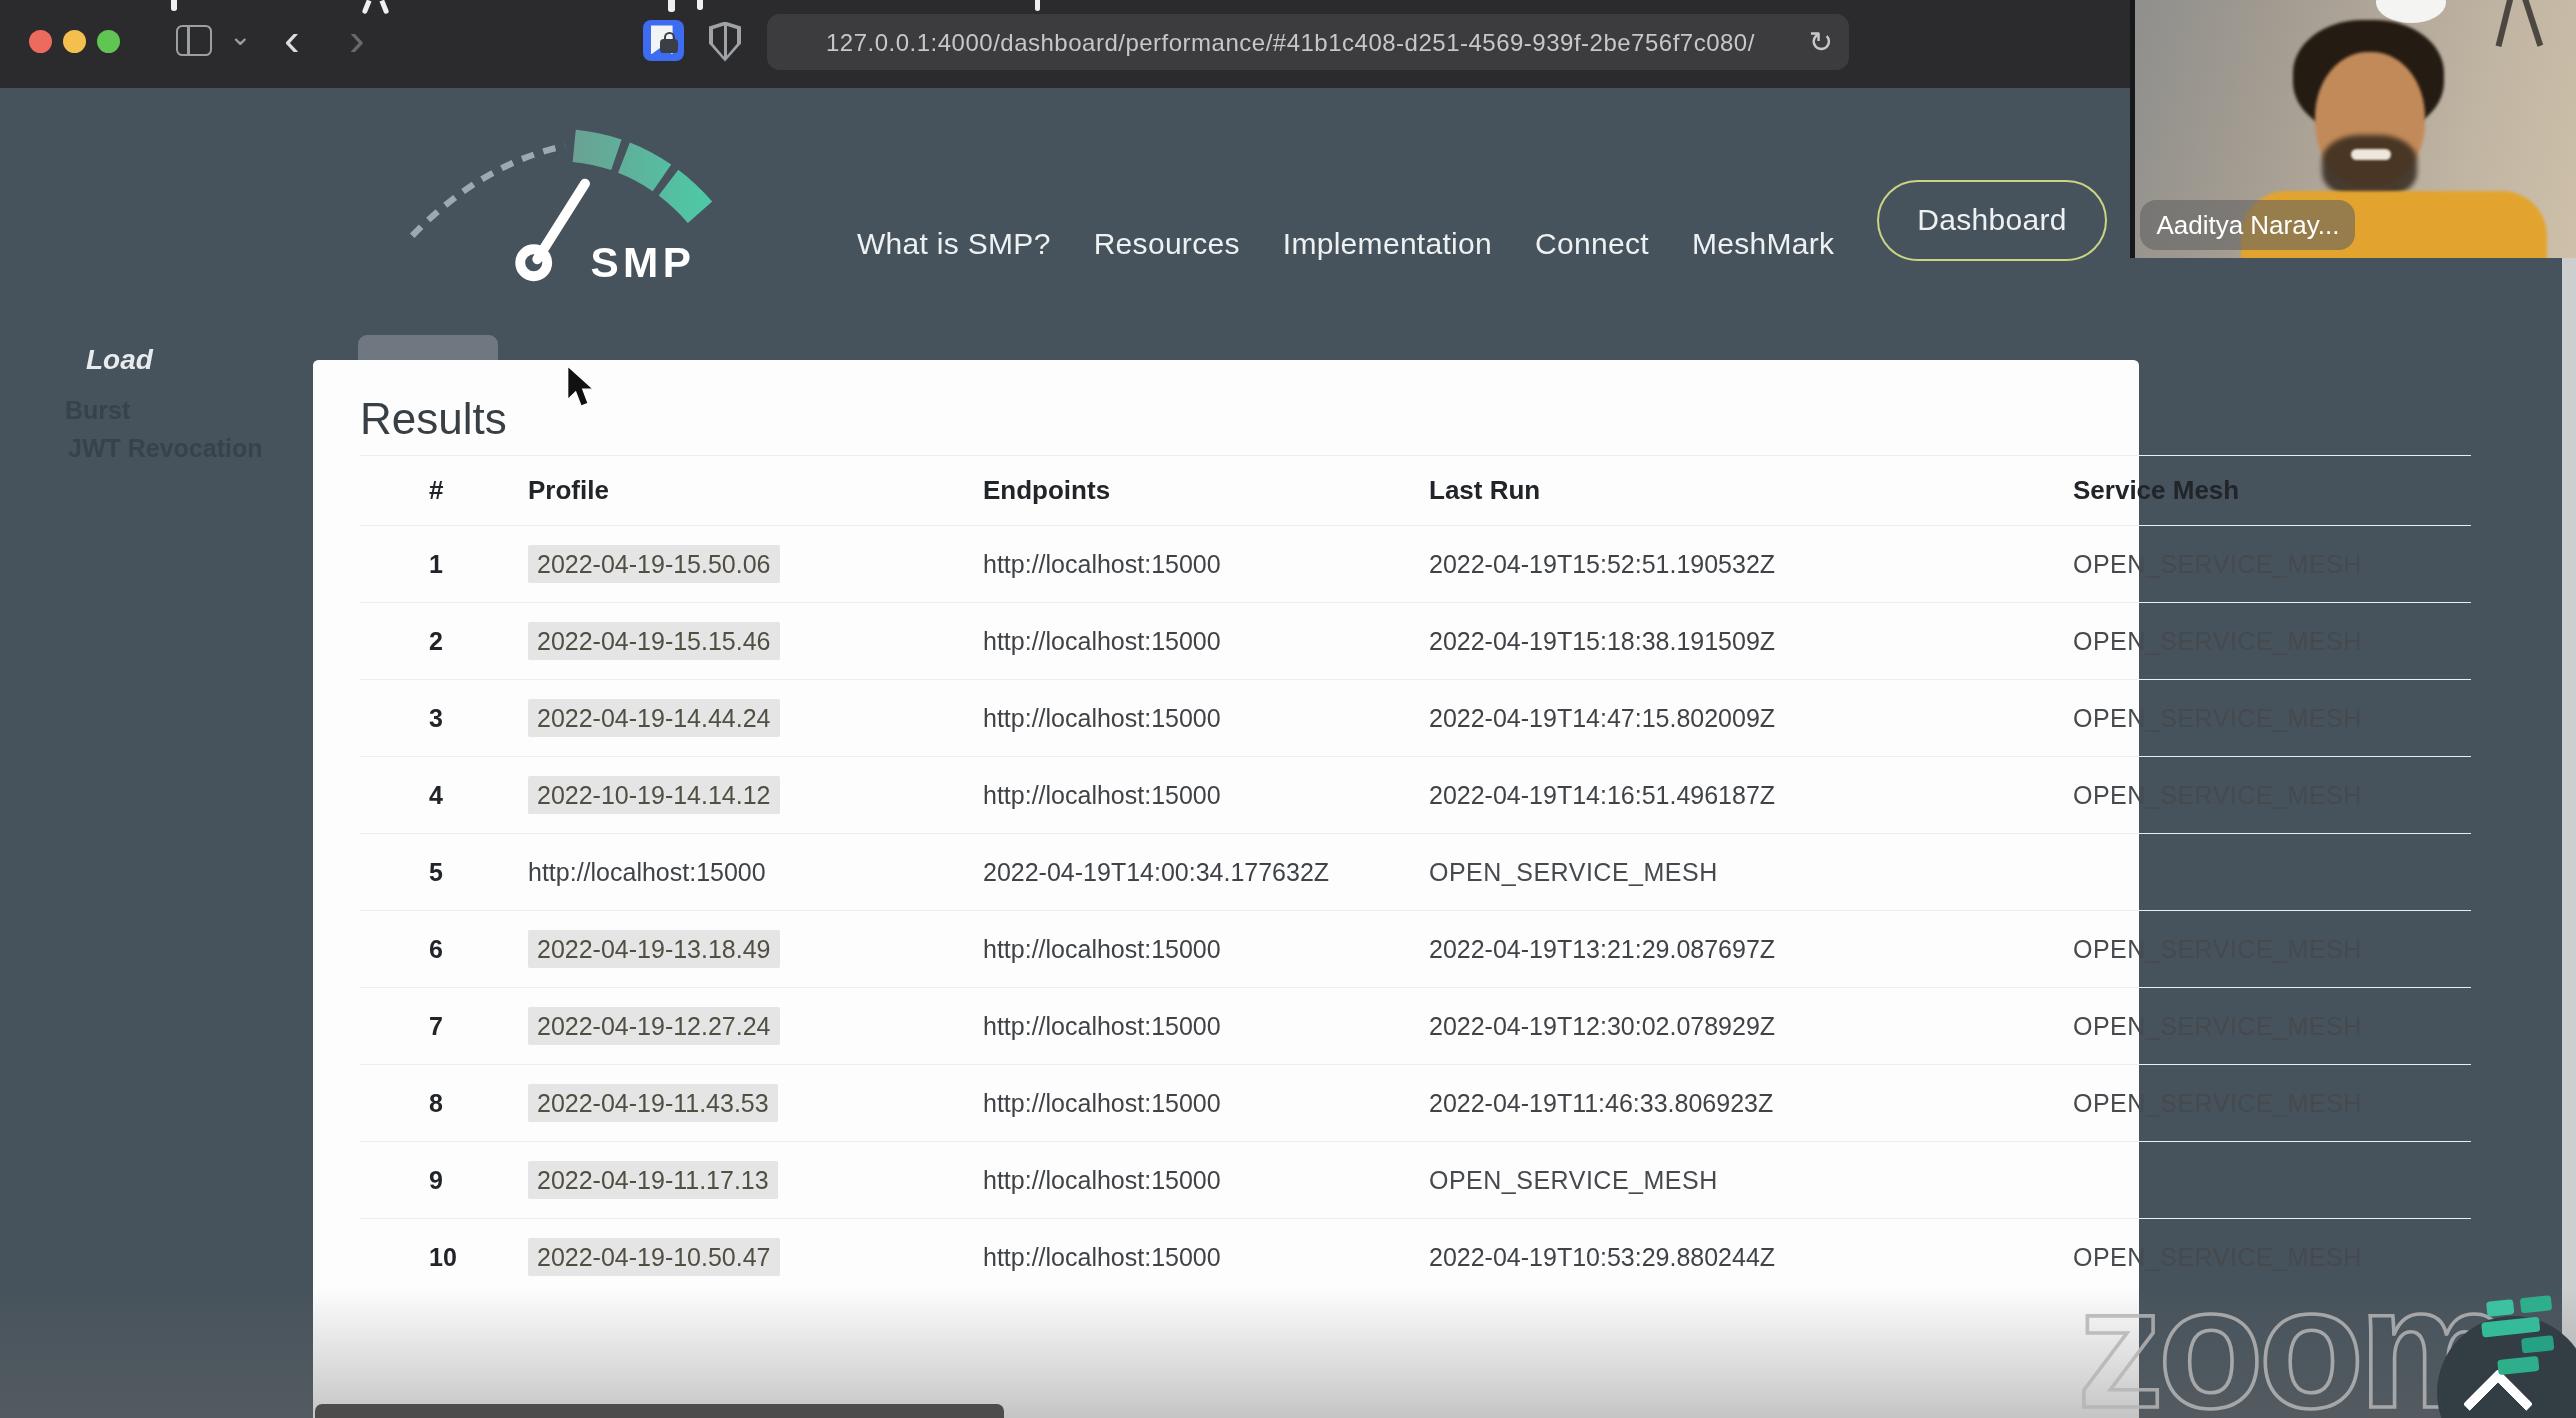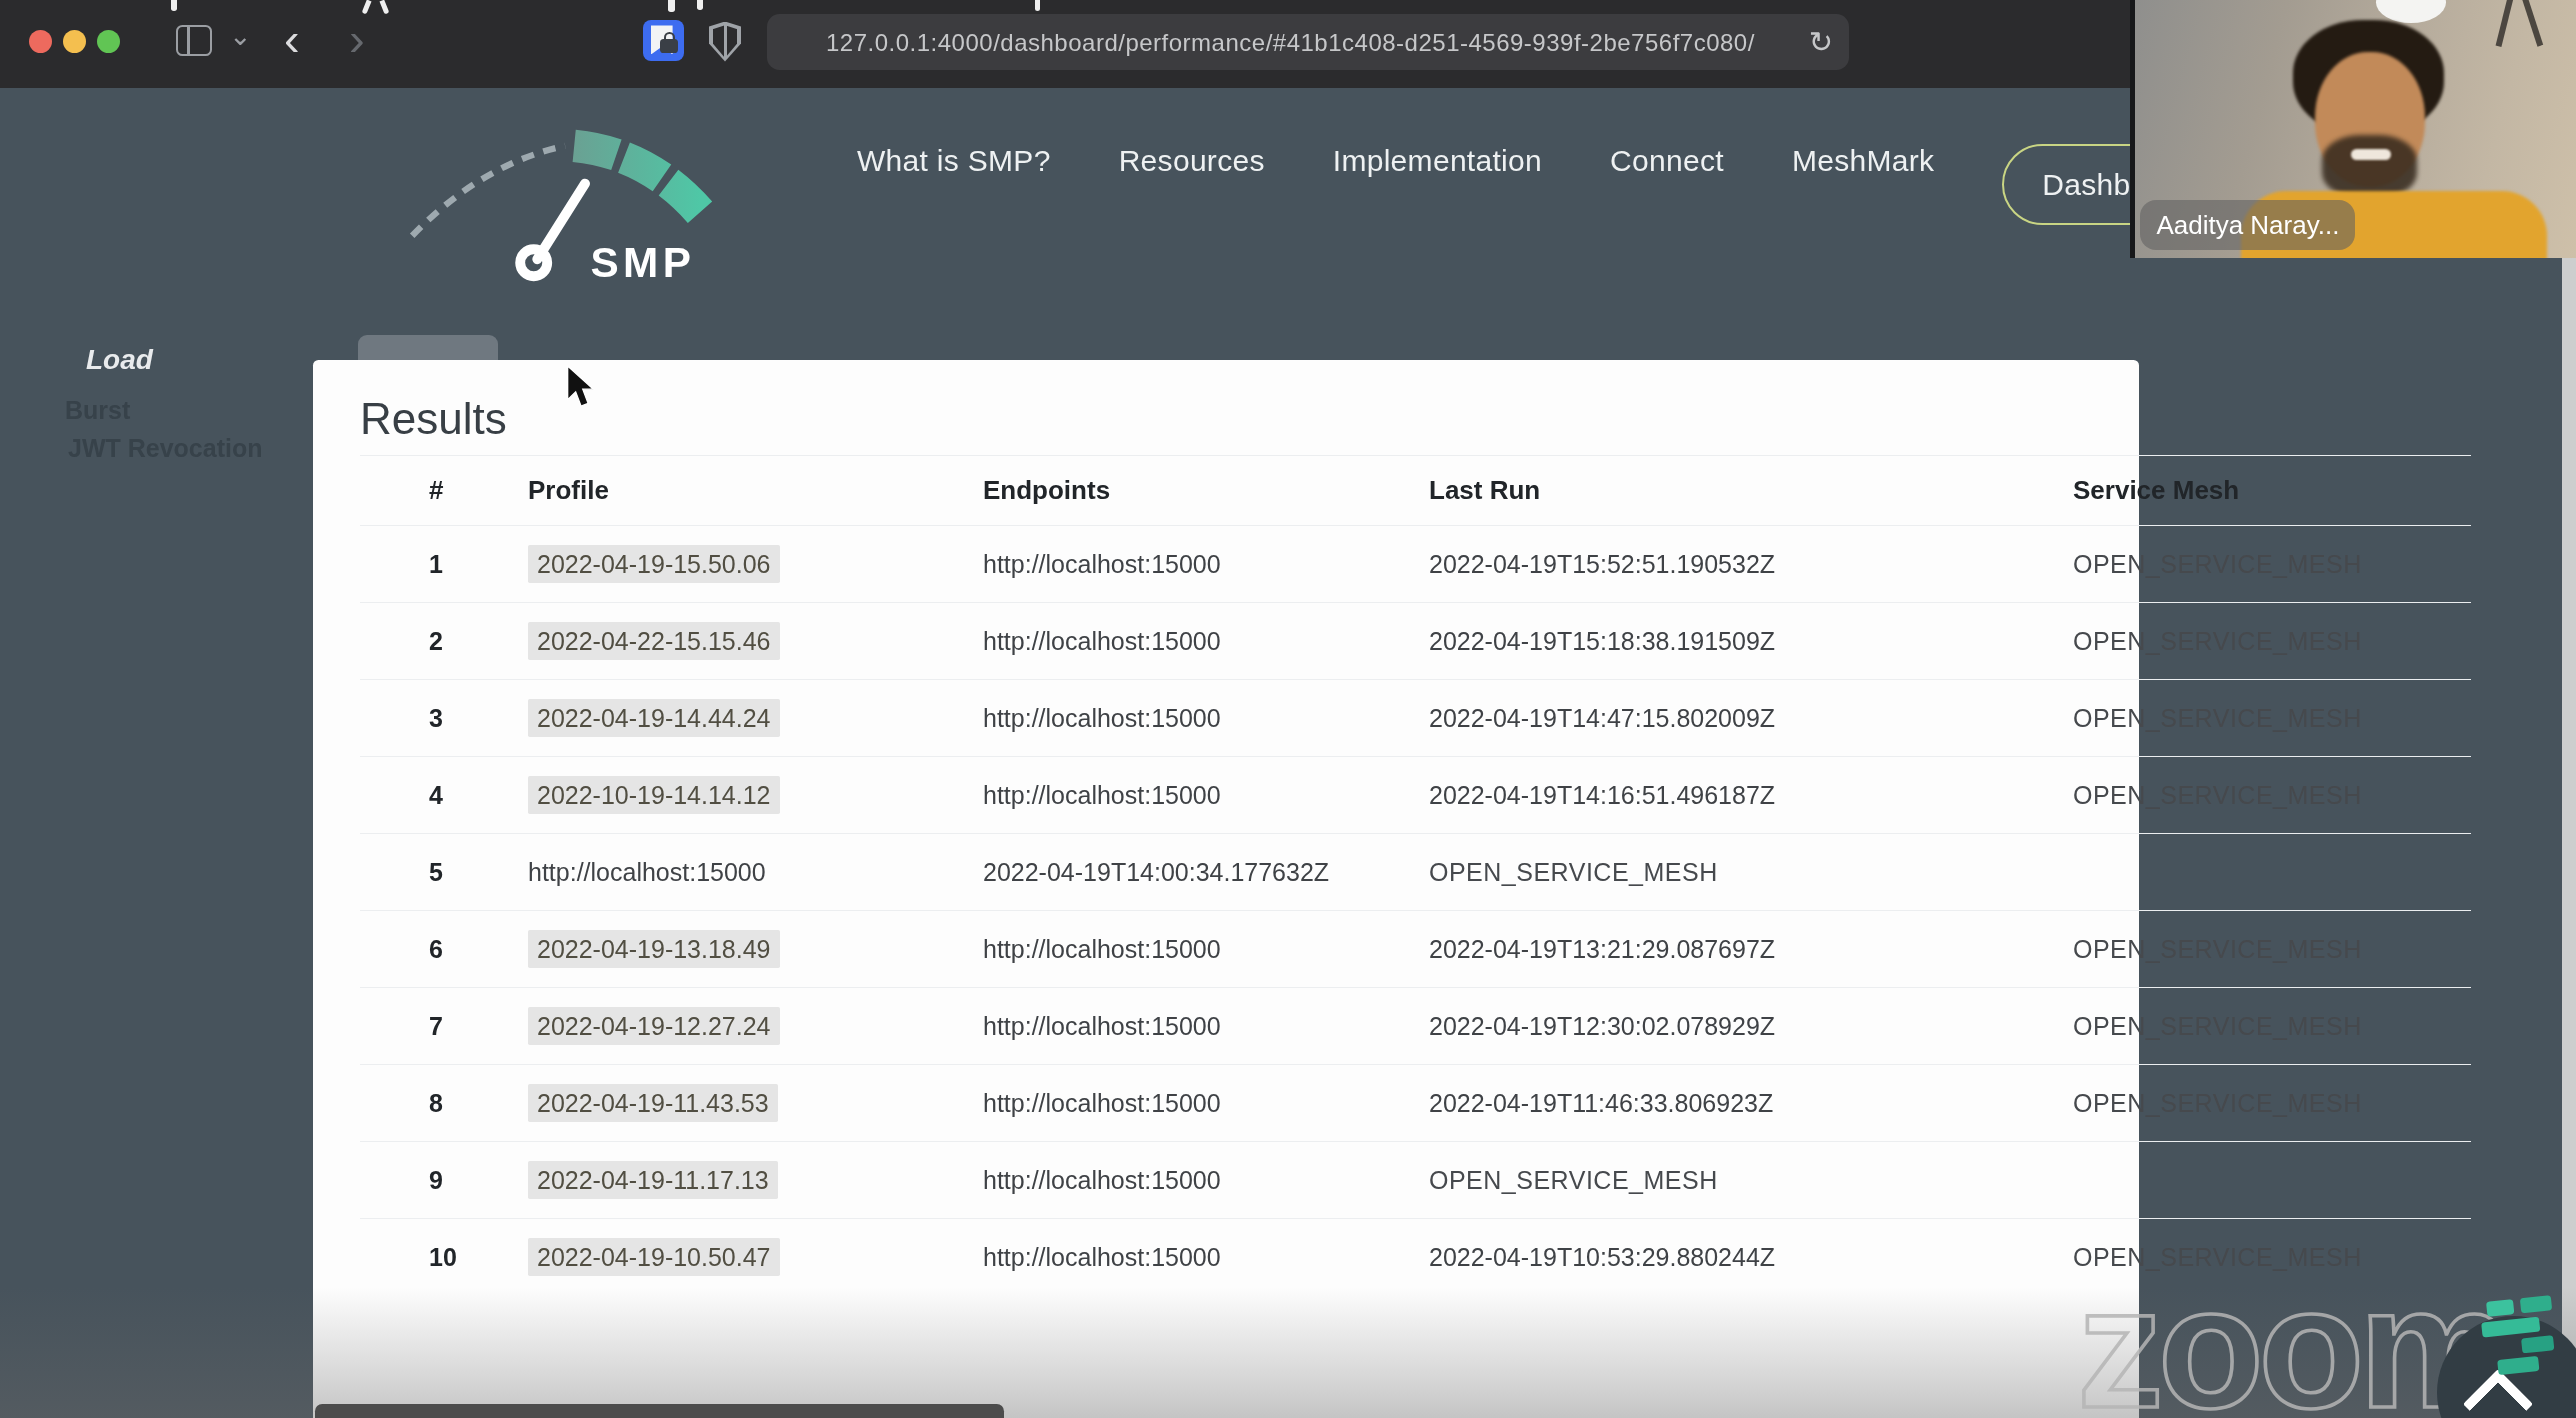--- a/index.html
+++ b/index.html
@@ -25,21 +25,21 @@
   .shield::after{content:"";position:absolute;left:3.6px;top:3.6px;right:3.6px;bottom:3.6px;background:#2b2b2d;
       clip-path:polygon(50% 0,100% 12%,100% 55%,50% 100%,0 55%,0 12%);}
   .shield::before{content:"";position:absolute;left:15.3px;top:2.7px;width:2.7px;height:34px;background:#9fa3a8;z-index:2;}
   .urlbar{position:absolute;left:767px;top:14.4px;width:1082px;height:56px;border-radius:12.6px;background:#3c3c3f;}
   .urltext{position:absolute;left:59px;top:14.4px;font-size:24px;color:#c6c7c9;letter-spacing:0.5px;white-space:nowrap;}
   .reload{position:absolute;right:16px;top:10.8px;font-size:29px;color:#c6c7c9;}
   .frag{position:absolute;top:0;background:#efefef;border-radius:0 0 2.7px 2.7px;}
 
   
   .logo{position:absolute;left:396px;top:126px;}
-  .mainnav{position:absolute;left:857px;top:144px;height:117px;display:flex;align-items:flex-start;gap:68px;}
+  .mainnav{position:absolute;left:857px;top:144px;height:117px;display:flex;align-items:flex-end;gap:43px;}
   .navitem{font-size:30px;color:#eef1f2;font-weight:500;letter-spacing:0.3px;white-space:nowrap;}
   .navpill{border:2.7px solid #c9d584;border-radius:43px;padding:21.6px 38px;}
 
   
   .side-load{position:absolute;left:86px;top:344px;font-size:28px;font-style:italic;font-weight:600;color:#e9ebed;}
   .side-dim{position:absolute;font-size:25px;color:#37424a;font-weight:600;filter:blur(0.5px);}
   .side-burst{left:65px;top:396px;} .side-jwt{left:68px;top:434px;}
 
   
   .tab{position:absolute;left:358px;top:335px;width:140px;height:29px;background:#6f7880;border-radius:9px 9px 0 0;}
@@ -157,21 +157,21 @@
     <div class="t-row">
       <div class="c-num">1</div>
       <div><span class="hl">2022-04-19-15.50.06</span></div>
       <div>http://localhost:15000</div>
       <div>2022-04-19T15:52:51.190532Z</div>
       <div class="c-mesh">OPEN_SERVICE_MESH</div>
     </div>
 
     <div class="t-row">
       <div class="c-num">2</div>
-      <div><span class="hl">2022-04-22-15.15.46</span></div>
+      <div><span class="hl">2022-04-19-15.15.46</span></div>
       <div>http://localhost:15000</div>
       <div>2022-04-19T15:18:38.191509Z</div>
       <div class="c-mesh">OPEN_SERVICE_MESH</div>
     </div>
 
     <div class="t-row">
       <div class="c-num">3</div>
       <div><span class="hl">2022-04-19-14.44.24</span></div>
       <div>http://localhost:15000</div>
       <div>2022-04-19T14:47:15.802009Z</div>

